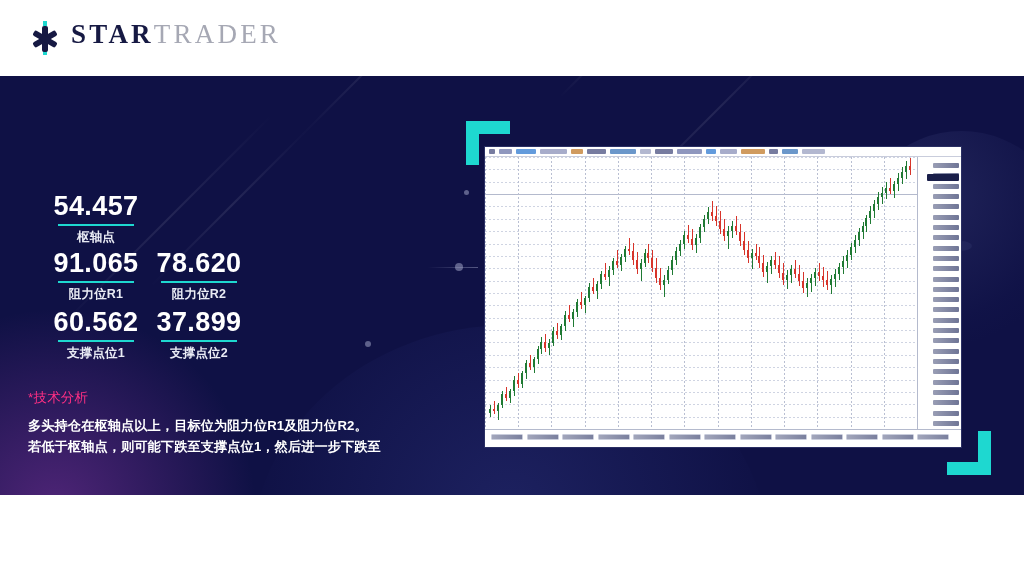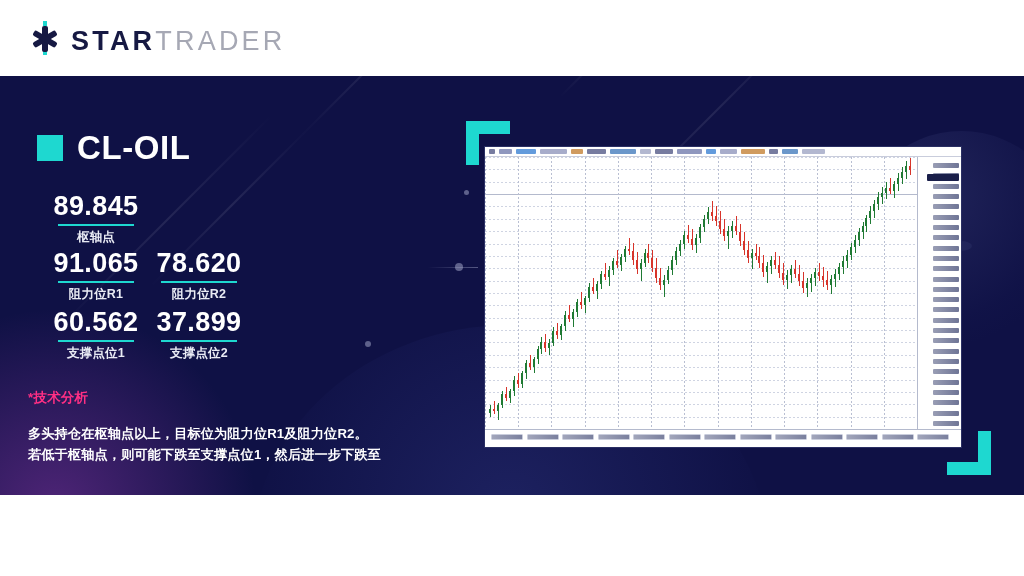--- a/index.html
+++ b/index.html
@@ -9,21 +9,21 @@
     background:#ffffff;
     -webkit-font-smoothing:antialiased;
   }
   .page{ position:relative; width:1024px; height:576px; background:#fff; }
 
   
   .header{
     position:absolute; left:0; top:0; width:1024px; height:76px;
     background:#ffffff; display:flex; align-items:center;
   }
-  .logo-wrap{ display:flex; align-items:flex-end; margin-left:28px; }
+  .logo-wrap{ display:flex; align-items:flex-start; margin-left:28px;font-family:Liberation Serif, serif; }
   .logo-mark{ position:relative; width:34px; height:34px; margin-right:9px; }
   .logo-mark .star{ position:absolute; left:2px; top:4px; width:30px; height:28px; }
   .logo-mark .sq{ position:absolute; width:4px; height:5px; background:#1ED8D0; left:15px; }
   .logo-mark .sq.top{ top:0px; }
   .logo-mark .sq.bot{ bottom:0px; }
   .logo-text{ font-size:27px; font-weight:bold; letter-spacing:3.2px; line-height:1; }
   .logo-text .b1{ color:#161943; }
   .logo-text .b2{ color:#a6a8b4; font-weight:normal; }
 
   
@@ -65,21 +65,21 @@
   .stat .lbl{ color:#e9ebf4; font-size:12.5px; font-weight:bold; letter-spacing:.2px; }
 
   .stat.pivot{ left:40px; top:192px; width:112px; }
   .stat.r1{ left:40px; top:249px; width:112px; }
   .stat.r2{ left:143px; top:249px; width:112px; }
   .stat.s1{ left:40px; top:308px; width:112px; }
   .stat.s2{ left:143px; top:308px; width:112px; }
 
   .analysis{ position:absolute; left:28px; top:389px; width:370px; }
   .analysis .ah{
-    color:#ff2f84; font-size:13.5px; font-weight:bold; margin-bottom:16px; letter-spacing:.2px;
+    color:#ff2f84; font-size:13.5px; font-weight:normal; margin-bottom:8px; letter-spacing:.2px;
   }
   .analysis .ab{
     color:#ffffff; font-size:13.2px; font-weight:bold; line-height:1.62; letter-spacing:.1px;
   }
 
   
   .bracket{ position:absolute; }
   .bracket .h{ position:absolute; background:#1ED8D0; }
   .bracket .v{ position:absolute; background:#1ED8D0; }
   .bracket.tl{ left:466px; top:121px; width:44px; height:44px; }
@@ -171,27 +171,23 @@
       <div class="streak" style="left:300px; top:60px; width:210px; transform:rotate(-45deg);"></div>
       <div class="streak" style="left:620px; top:130px; width:260px; transform:rotate(-45deg);"></div>
       <div class="streak" style="left:560px; top:20px; width:120px; transform:rotate(-45deg);"></div>
       <div class="dot" style="left:464px; top:114px; width:5px; height:5px;"></div>
       <div class="dot" style="left:365px; top:265px; width:6px; height:6px;"></div>
       <div class="dot" style="left:455px; top:187px; width:8px; height:8px;"></div>
       <div class="dot" style="left:669px; top:115px; width:9px; height:9px;"></div>
       <div class="hline" style="left:428px; top:191px; width:50px;"></div>
     </div>
 
-    <div class="title-row" style="top:55px;">
-      <div class="title-sq"></div>
-      <div class="title-txt">CL-OIL</div>
-    </div>
 
     <div class="stat pivot" style="top:116px;">
-      <div class="val">89.845</div>
+      <div class="val">54.457</div>
       <div class="rule"></div>
       <div class="lbl">枢轴点</div>
     </div>
 
     <div class="stat r1" style="top:173px;">
       <div class="val">91.065</div>
       <div class="rule"></div>
       <div class="lbl">阻力位R1</div>
     </div>
 

